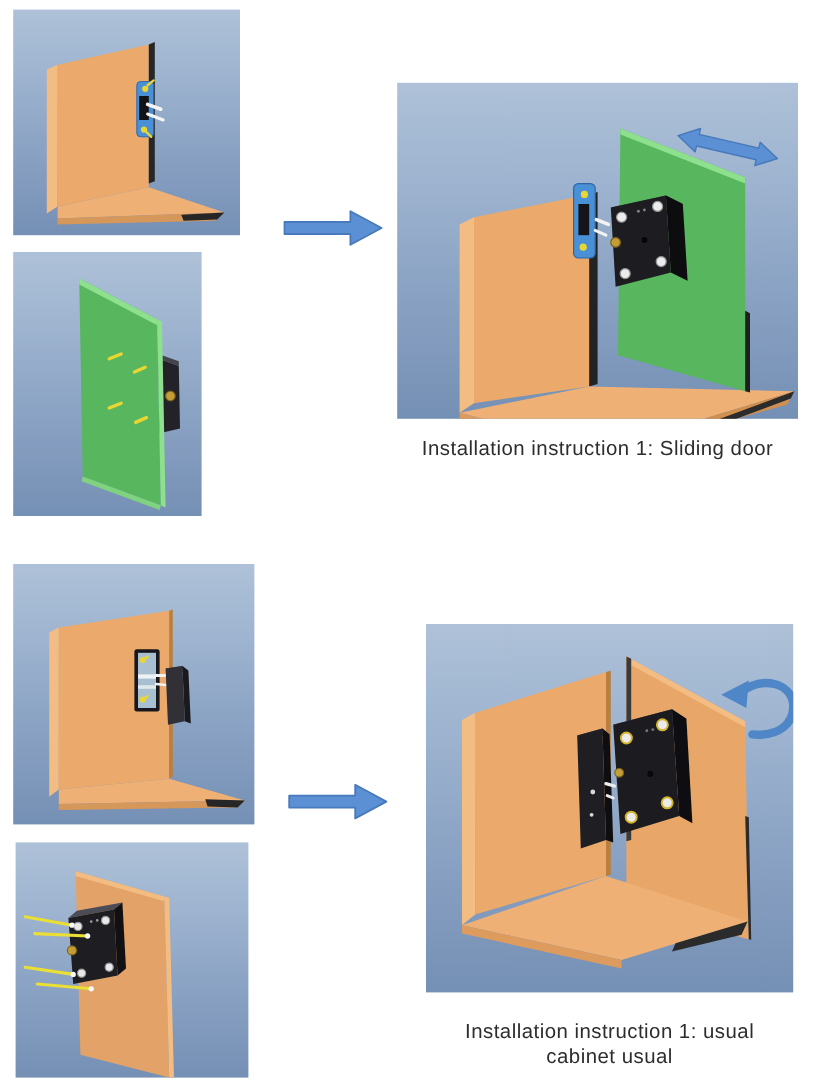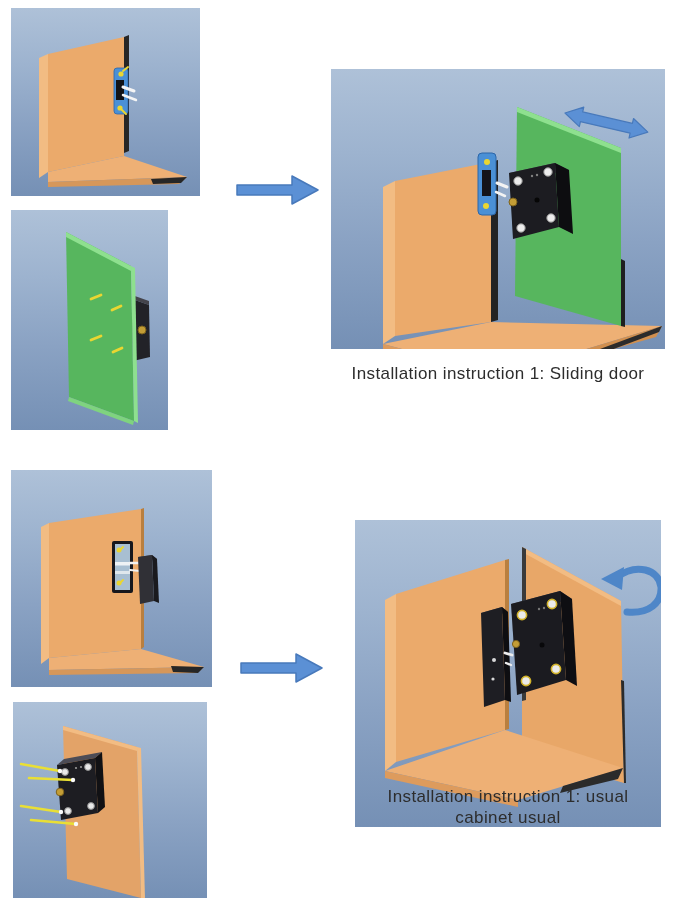--- a/index.html
+++ b/index.html
@@ -209,18 +209,18 @@
         <line x1="150" y1="133" x2="157" y2="135" stroke-width="2.8"></line>
         <line x1="151" y1="143" x2="156" y2="145" stroke-width="2.4"></line>
       </g>
       <g>
         <path d="M 262,57 C 281,43 304,49 306,67 C 307,83 294,94 272,92" fill="none" stroke="#4e86c8" stroke-width="7" stroke-linecap="round"></path>
         <polygon points="246,59 269,47 267,70" fill="#4e86c8"></polygon>
       </g>
     </svg>
   </div>
 
-  <div class="caption" style="left:355px;top:786px;width:306px;">
+  <div class="caption" style="left:355px;top:849px;width:306px;">
     <div>Installation instruction 1: usual</div>
     <div>cabinet usual</div>
   </div>
 
 </div>
 
 </body></html>

